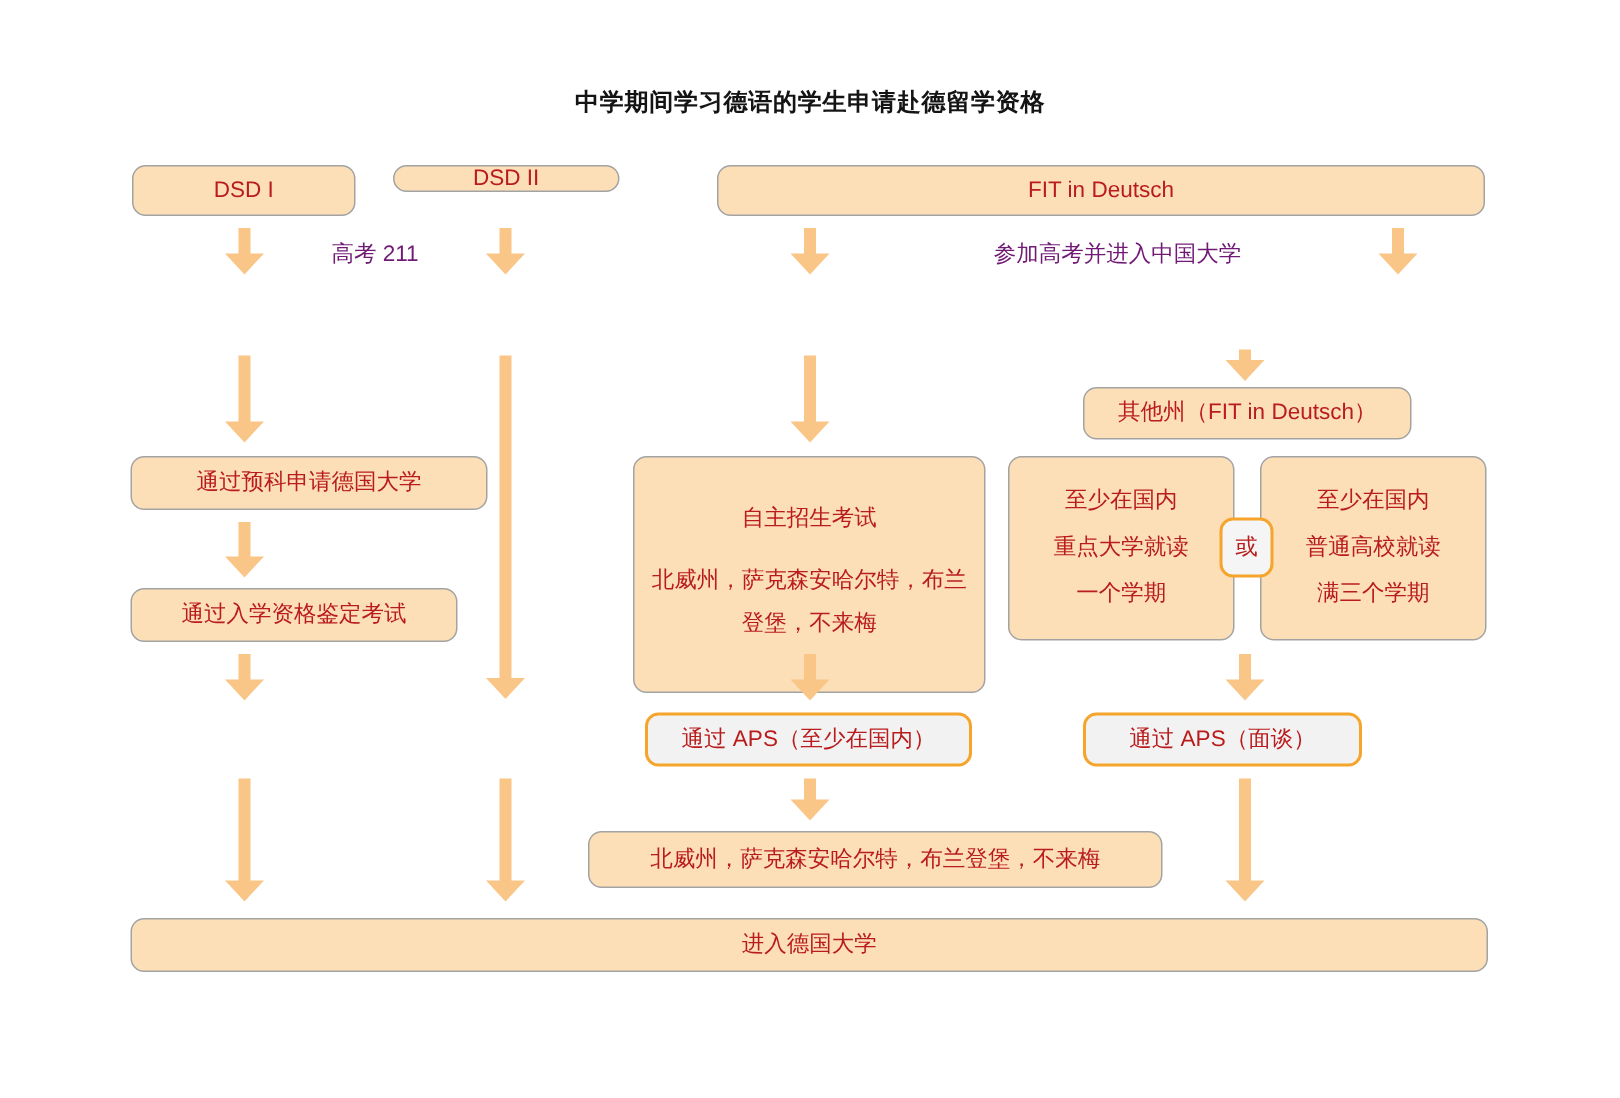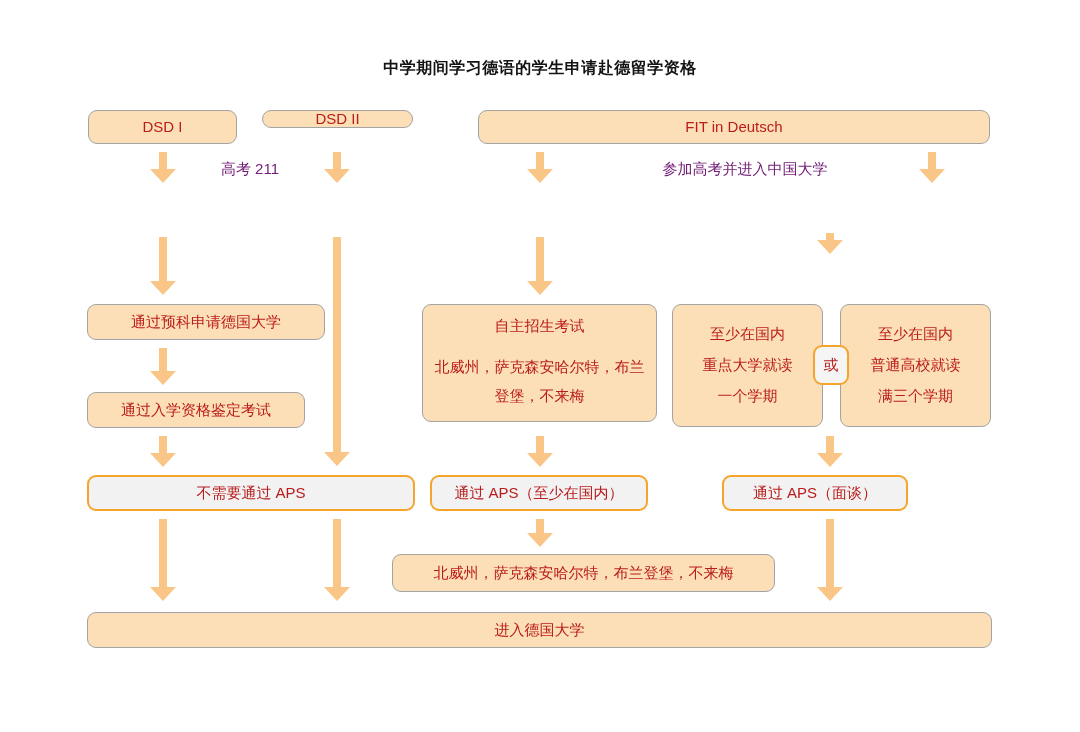--- a/index.html
+++ b/index.html
@@ -64,43 +64,43 @@
 
   <div class="flow-label" style="left:202px;top:160px;width:96px">高考 211</div>
   <div class="flow-label" style="left:620px;top:160px;width:250px">参加高考并进入中国大学</div>
 
 
   <div class="arrow" style="left:150px;top:237px;height:58px"></div>
   <div class="arrow" style="left:324px;top:237px;height:229px"></div>
   <div class="arrow" style="left:527px;top:237px;height:58px"></div>
   <div class="arrow" style="left:817px;top:233px;height:21px"></div>
 
+  <div class="node peach" style="left:722px;top:258px;width:219px;height:35px">其他州（FIT in Deutsch）</div>
 
   <div class="node peach" style="left:87px;top:304px;width:238px;height:36px">通过预科申请德国大学</div>
   <div class="arrow" style="left:150px;top:348px;height:37px"></div>
   <div class="node peach" style="left:87px;top:392px;width:218px;height:36px">通过入学资格鉴定考试</div>
 
-  <div class="node peach" style="left:422px;top:304px;width:235px;height:118px">
+  <div class="node peach" style="left:422px;top:304px;width:235px;height:158px">
     <div class="exam-title">自主招生考试</div>
     <div class="exam-body">北威州，萨克森安哈尔特，布兰登堡，不来梅</div>
   </div>
 
   <div class="node peach pre" style="left:672px;top:304px;width:151px;height:123px">至少在国内
 重点大学就读
 一个学期</div>
   <div class="node grayorange or-box" style="left:813px;top:345px;width:36px;height:40px">或</div>
   <div class="node peach pre" style="left:840px;top:304px;width:151px;height:123px">至少在国内
 普通高校就读
 满三个学期</div>
 
   <div class="arrow" style="left:150px;top:436px;height:31px"></div>
   <div class="arrow" style="left:527px;top:436px;height:31px"></div>
   <div class="arrow" style="left:817px;top:436px;height:31px"></div>
 
-  <div class="node grayorange" style="left:87px;top:475px;width:328px;height:36px">不需要通过 APS</div>
   <div class="node grayorange" style="left:430px;top:475px;width:218px;height:36px">通过 APS（至少在国内）</div>
   <div class="node grayorange" style="left:722px;top:475px;width:186px;height:36px">通过 APS（面谈）</div>
 
   <div class="arrow" style="left:150px;top:519px;height:82px"></div>
   <div class="arrow" style="left:324px;top:519px;height:82px"></div>
   <div class="arrow" style="left:527px;top:519px;height:28px"></div>
   <div class="arrow" style="left:817px;top:519px;height:82px"></div>
 
   <div class="node peach" style="left:392px;top:554px;width:383px;height:38px">北威州，萨克森安哈尔特，布兰登堡，不来梅</div>
 

